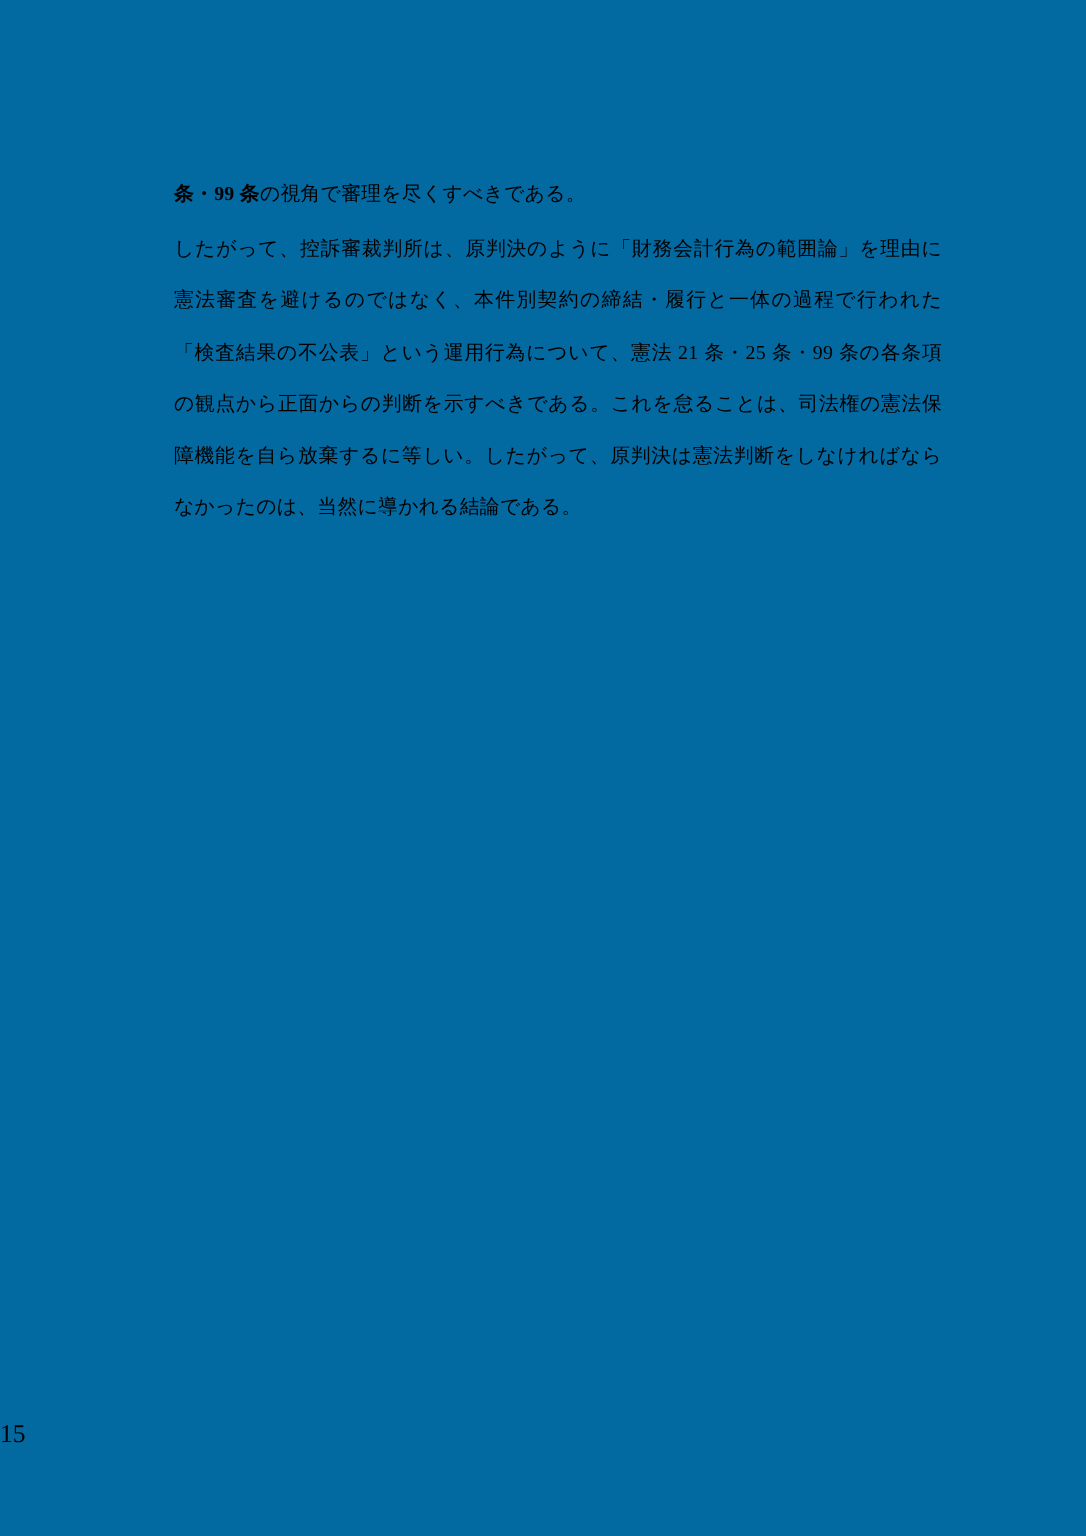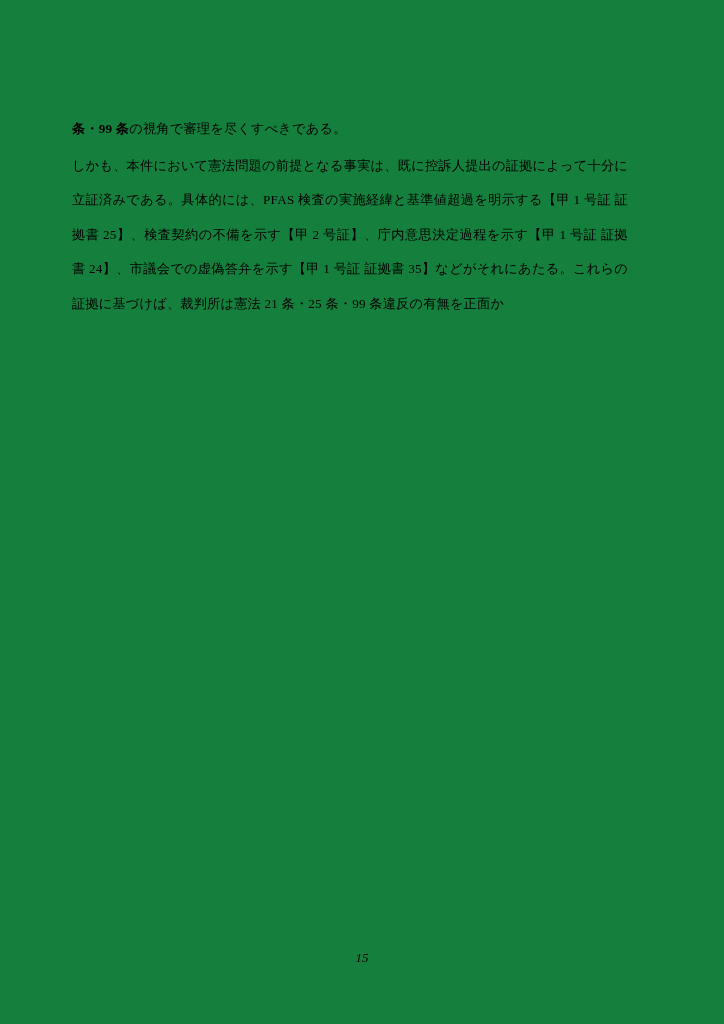--- a/index.html
+++ b/index.html
@@ -12,23 +12,23 @@
     height: 1024px;
     font-family: "Liberation Serif", "DejaVu Serif", serif;
     color: #000000;
     position: relative;
     overflow: hidden;
   }
   .page {
     width: 724px;
     height: 1024px;
     box-sizing: border-box;
-    padding: 112px 96px 40px 72px;
+    padding: 112px 96px 40px 116px;
     position: relative;
-    background: #15803d;
+    background: #0369a1;
   }
   .doc-body {
     font-size: 13.2px;
     line-height: 2.62;
     text-align: justify;
     text-justify: inter-ideograph;
     letter-spacing: 0.2px;
   }
   .para {
     margin: 0 0 2px 0;
@@ -38,35 +38,34 @@
     font-weight: 700;
   }
   .para .normal {
     font-weight: 400;
   }
   .page-number {
     position: absolute;
     left: 0;
     right: 0;
     bottom: 58px;
-    text-align: center;
-    font-size: 13px;
+    text-align: left;
+    font-size: 17px;
     font-family: "Liberation Serif", "DejaVu Serif", serif;
-    font-style: italic;
   }
 </style>
 </head>
 <body>
 
 <div class="page">
   <div class="doc-body">
 
     <p class="para"><span class="lead-bold">条・99 条</span><span class="normal">の視角で審理を尽くすべきである。</span></p>
 
 
 
+    <p class="para"><span class="normal">したがって、控訴審裁判所は、原判決のように「財務会計行為の範囲論」を理由に憲法審査を避けるのではなく、本件別契約の締結・履行と一体の過程で行われた「検査結果の不公表」という運用行為について、憲法 21 条・25 条・99 条の各条項の観点から正面からの判断を示すべきである。これを怠ることは、司法権の憲法保障機能を自ら放棄するに等しい。したがって、原判決は憲法判断をしなければならなかったのは、当然に導かれる結論である。</span></p>
 
-    <p class="para"><span class="normal">しかも、本件において憲法問題の前提となる事実は、既に控訴人提出の証拠によって十分に立証済みである。具体的には、PFAS 検査の実施経緯と基準値超過を明示する【甲 1 号証 証拠書 25】、検査契約の不備を示す【甲 2 号証】、庁内意思決定過程を示す【甲 1 号証 証拠書 24】、市議会での虚偽答弁を示す【甲 1 号証 証拠書 35】などがそれにあたる。これらの証拠に基づけば、裁判所は憲法 21 条・25 条・99 条違反の有無を正面か</span></p>
 
   </div>
 
   <div class="page-number">15</div>
 </div>
 
 </body></html>

